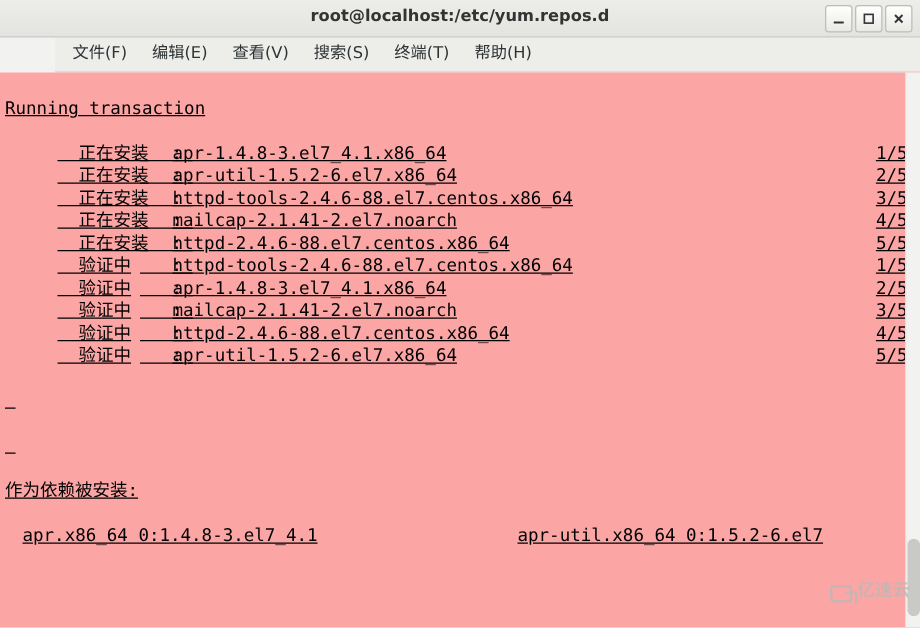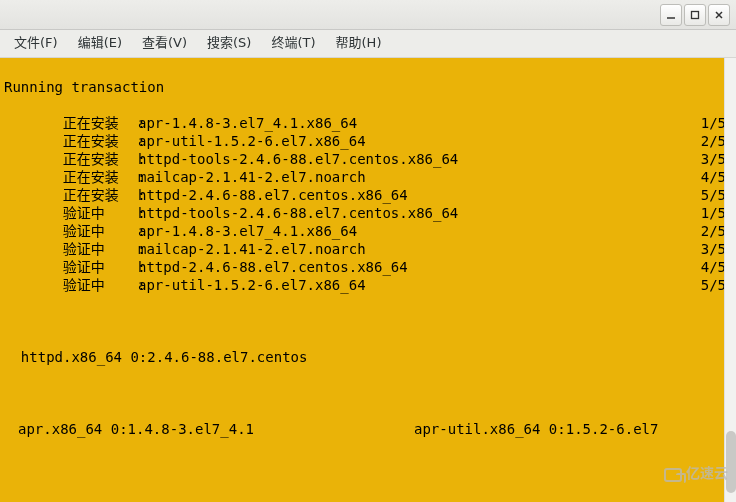--- a/index.html
+++ b/index.html
@@ -18,31 +18,32 @@
   .win-btns { position: absolute; right: 6px; top: 4px; display: flex; gap: 2px; }
   .win-btn {
     width: 22px; height: 22px; border: 1px solid #bdbdb9; border-radius: 3px;
     background: linear-gradient(#fff,#e9e9e6);
     display: flex; align-items: center; justify-content: center;
     font-size: 11px; cursor: pointer;
   }
   .win-btn svg { width: 10px; height: 10px; }
   .menubar {
     height: 28px; display: flex; align-items: center; padding: 0 6px;
-    background: #ededea; border-bottom: 1px solid #d6d6d3; gap: 4px;
+    background: #ededea; border-bottom: 1px solid #d6d6d3; gap: 4px; margin-left: 44px;
   }
   .menu-item { padding: 3px 8px; font-size: 13px; cursor: pointer; border-radius:2px; }
   .terminal-wrap { position: relative; height: calc(502px - 30px - 28px); }
   .terminal {
     width: 100%; height: 100%;
-    background: #eab308; color: #000;
+    background: #fca5a5; color: #000;
     font-family: "DejaVu Sans Mono","Noto Sans Mono CJK SC",monospace;
     font-size: 14px; line-height: 18px;
     padding: 2px 6px 20px 4px; white-space: pre; overflow: hidden;
     letter-spacing: 0px;
+    text-decoration: underline;
   }
   .line { white-space: pre; }
   .term-row { display: flex; justify-content: flex-end; }
   .pkg-label { display:inline-block; width: 66px; }
   .colon { display:inline-block; width: 26px; text-align:center; }
   .pkg-name { display:inline-block; width: 560px; }
   .pkg-count { display:inline-block; width: 32px; text-align:right; padding-right:4px; }
   .dep-row { display:flex; }
   .dep-l { display:inline-block; width: 410px; padding-left:14px;}
   .dep-r { display:inline-block; }
@@ -65,20 +66,21 @@
   }
   .watermark .wm-icon::after{
     content:"";position:absolute;right:-6px;top:3px;width:8px;height:8px;
     border:2px solid #b9b9b9;border-left:none;border-bottom:none;border-radius:2px;
   }
 </style>
 </head>
 <body>
 
 <div class="titlebar">
+  <div class="title">root@localhost:/etc/yum.repos.d</div>
   <div class="win-btns">
     <div class="win-btn">
       <svg viewBox="0 0 10 10">
           <line x1="1" y1="8" x2="9" y2="8" stroke="#333" stroke-width="1.5"></line>
         </svg>
     </div>
     <div class="win-btn">
       <svg viewBox="0 0 10 10">
           <rect x="1.5" y="1.5" width="7" height="7" fill="none" stroke="#333" stroke-width="1.3"></rect>
         </svg>
@@ -99,22 +101,22 @@
   <span class="menu-item">搜索(S)</span>
   <span class="menu-item">终端(T)</span>
   <span class="menu-item">帮助(H)</span>
 </div>
 
 <div class="terminal-wrap">
   <div class="terminal">
 <div class="line">Running transaction</div>
 <div id="pkg-rows"><div class="term-row"><span class="pkg-label">  正在安装</span><span class="colon">   : </span><span class="pkg-name">apr-1.4.8-3.el7_4.1.x86_64</span><span class="pkg-count">1/5</span></div><div class="term-row"><span class="pkg-label">  正在安装</span><span class="colon">   : </span><span class="pkg-name">apr-util-1.5.2-6.el7.x86_64</span><span class="pkg-count">2/5</span></div><div class="term-row"><span class="pkg-label">  正在安装</span><span class="colon">   : </span><span class="pkg-name">httpd-tools-2.4.6-88.el7.centos.x86_64</span><span class="pkg-count">3/5</span></div><div class="term-row"><span class="pkg-label">  正在安装</span><span class="colon">   : </span><span class="pkg-name">mailcap-2.1.41-2.el7.noarch</span><span class="pkg-count">4/5</span></div><div class="term-row"><span class="pkg-label">  正在安装</span><span class="colon">   : </span><span class="pkg-name">httpd-2.4.6-88.el7.centos.x86_64</span><span class="pkg-count">5/5</span></div><div class="term-row"><span class="pkg-label">  验证中</span><span class="colon">   : </span><span class="pkg-name">httpd-tools-2.4.6-88.el7.centos.x86_64</span><span class="pkg-count">1/5</span></div><div class="term-row"><span class="pkg-label">  验证中</span><span class="colon">   : </span><span class="pkg-name">apr-1.4.8-3.el7_4.1.x86_64</span><span class="pkg-count">2/5</span></div><div class="term-row"><span class="pkg-label">  验证中</span><span class="colon">   : </span><span class="pkg-name">mailcap-2.1.41-2.el7.noarch</span><span class="pkg-count">3/5</span></div><div class="term-row"><span class="pkg-label">  验证中</span><span class="colon">   : </span><span class="pkg-name">httpd-2.4.6-88.el7.centos.x86_64</span><span class="pkg-count">4/5</span></div><div class="term-row"><span class="pkg-label">  验证中</span><span class="colon">   : </span><span class="pkg-name">apr-util-1.5.2-6.el7.x86_64</span><span class="pkg-count">5/5</span></div></div>
 <div class="line"> </div>
-<div class="line">  httpd.x86_64 0:2.4.6-88.el7.centos</div>
 <div class="line"> </div>
+<div class="line">作为依赖被安装:</div>
 <div id="dep-rows"><div class="dep-row"><span class="dep-l">apr.x86_64 0:1.4.8-3.el7_4.1</span><span class="dep-r">apr-util.x86_64 0:1.5.2-6.el7</span></div></div>
 
 
 
   </div>
 
   <div class="scrollbar">
     <div class="scroll-thumb" id="scroll-thumb" style="top: 84%; height: 14%;"></div>
   </div>
 

